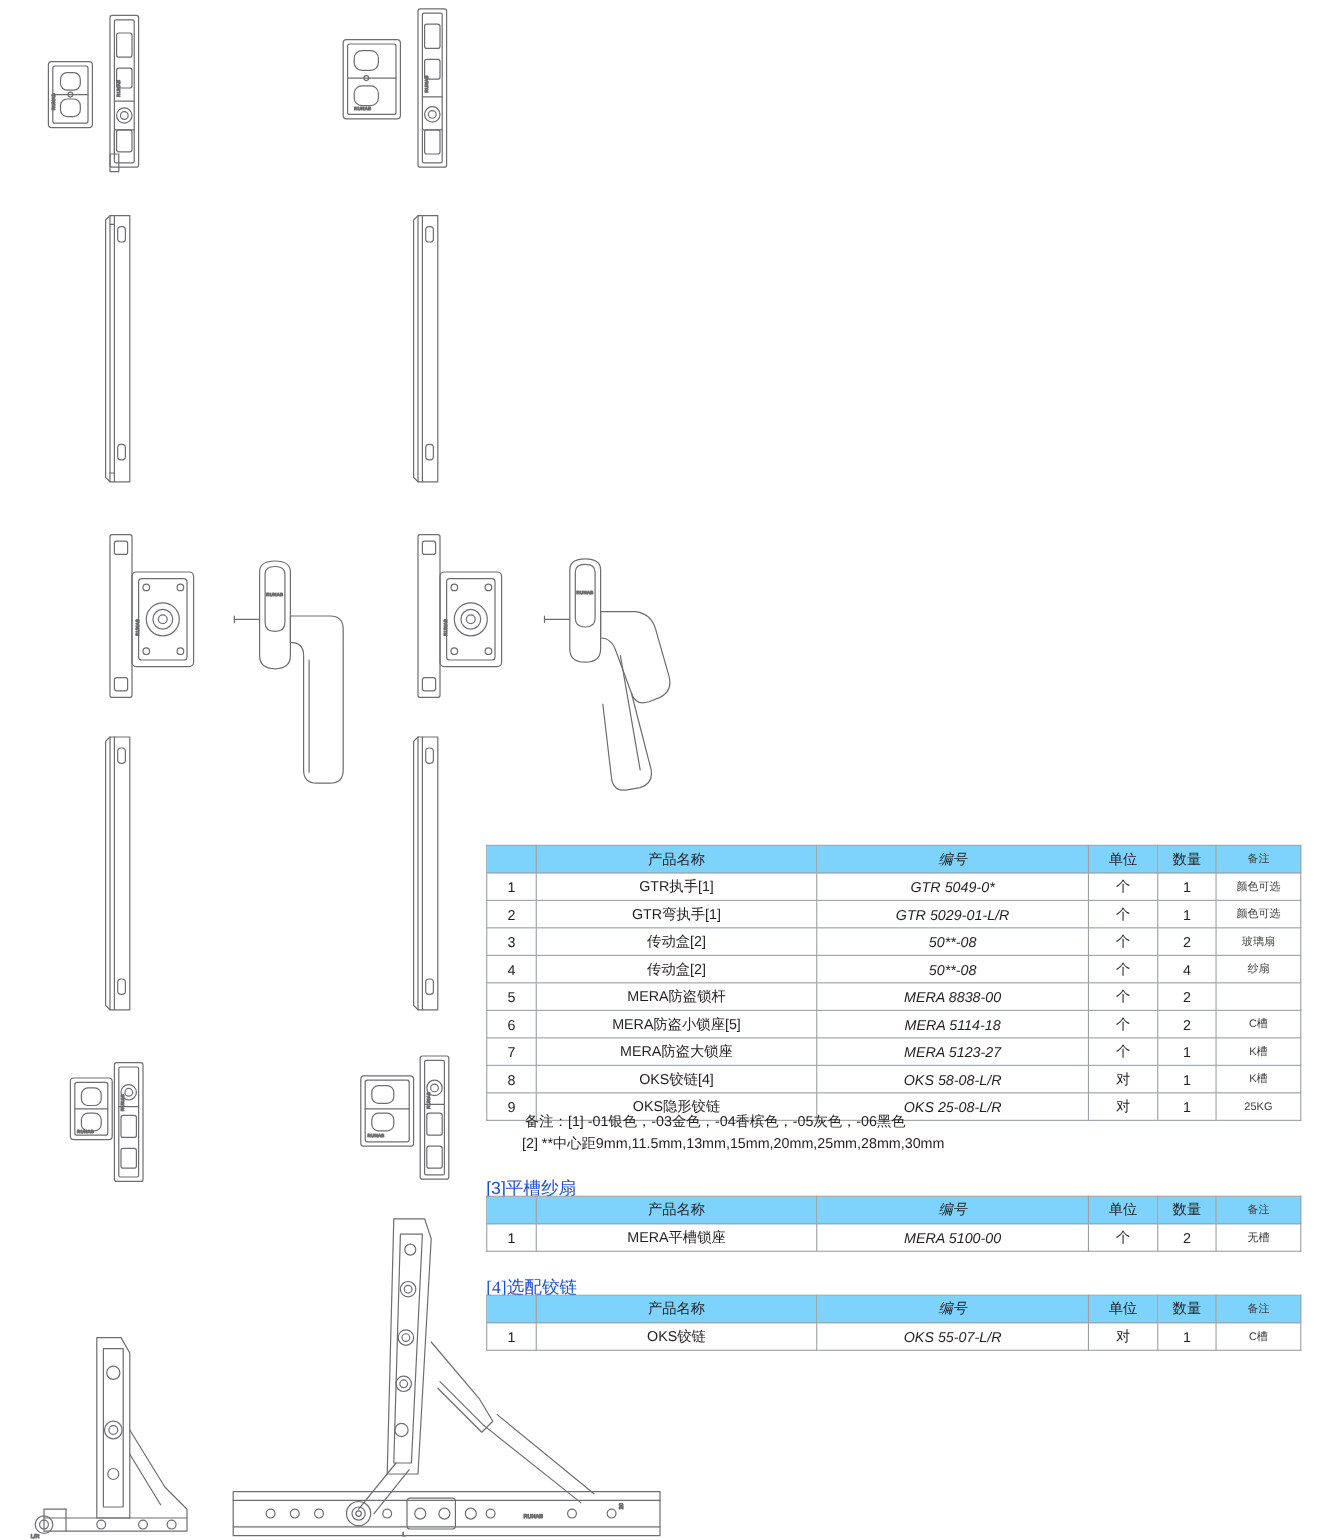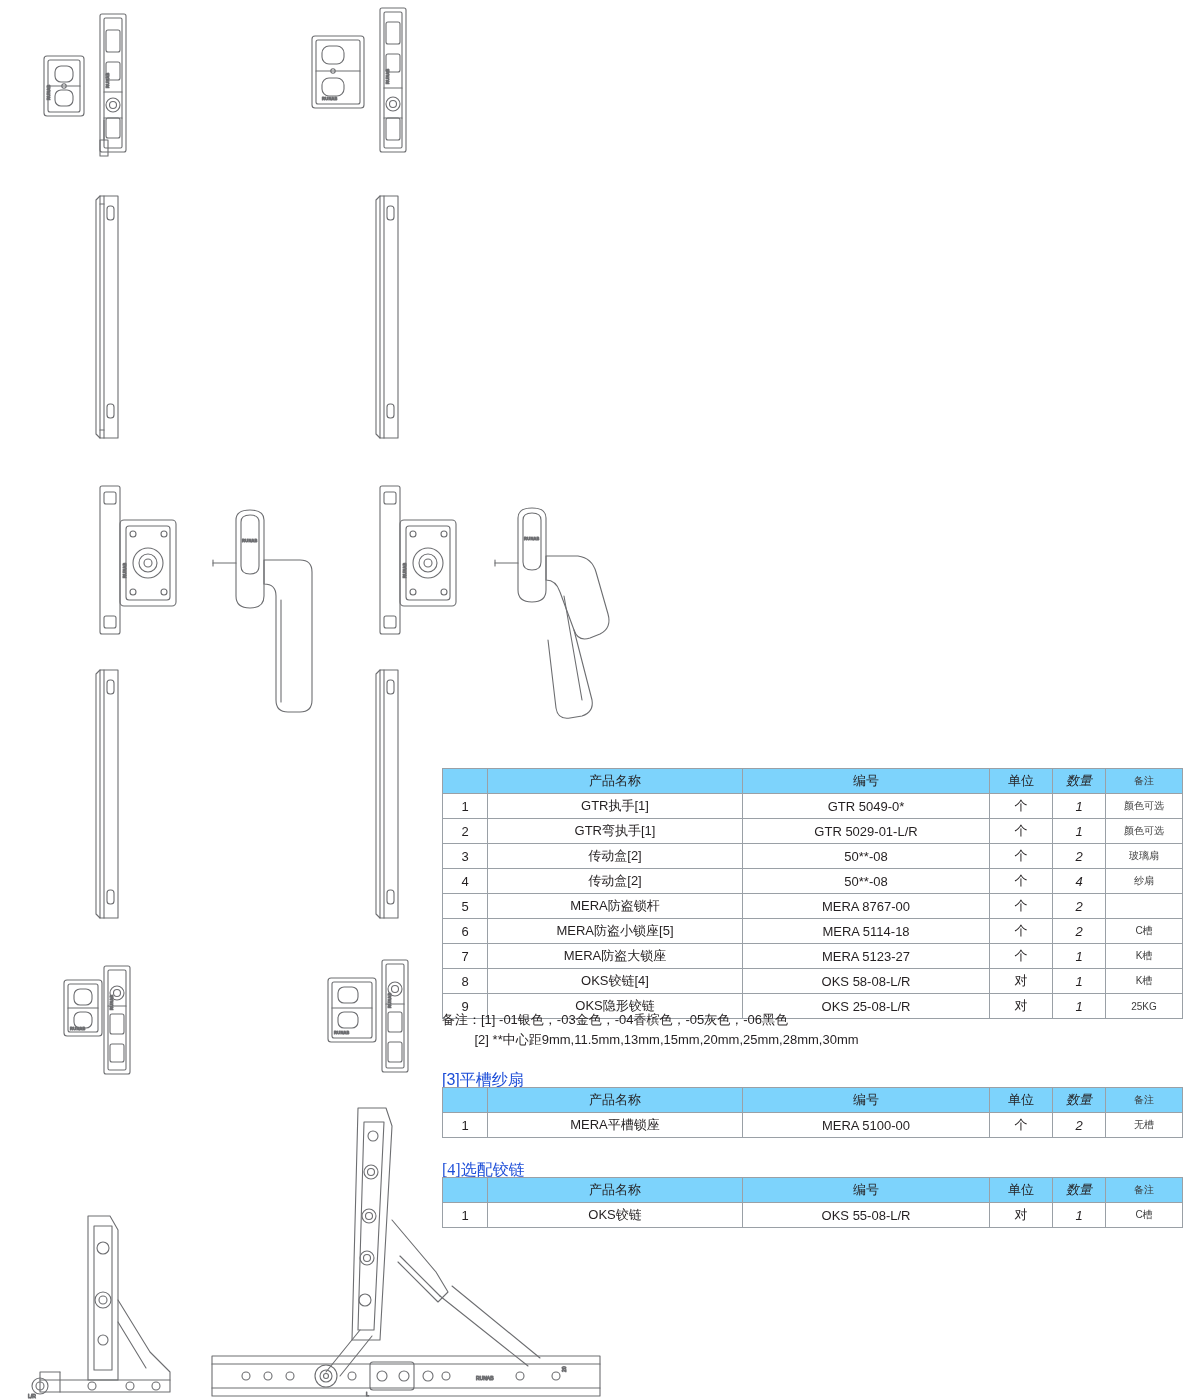--- a/index.html
+++ b/index.html
@@ -39,23 +39,23 @@
     text-align: center;
     font-weight: normal;
     vertical-align: middle;
     white-space: nowrap;
   }
   .tbl thead td {
     background: #7dd3fc;
   }
   .c-idx { width: 44px; }
   .c-name { width: 254px; }
-  .c-code { width: 246px; }
+  .c-code { width: 246px; font-style: italic; }
   .c-unit { width: 62px; }
-  .c-qty  { width: 52px; font-style: italic; }
+  .c-qty  { width: 52px; }
   .c-rem  { width: 76px; font-size: 10px; color: #3c3c3c; }
   .note-block {
     position: absolute;
     font-size: 13px;
     line-height: 20px;
     color: #231f20;
     white-space: pre;
   }
   .sec-title {
     position: absolute;
@@ -351,21 +351,21 @@
           <td class="c-idx">4</td>
           <td class="c-name">传动盒[2]</td>
           <td class="c-code">50**-08</td>
           <td class="c-unit">个</td>
           <td class="c-qty">4</td>
           <td class="c-rem">纱扇</td>
         </tr>
         <tr>
           <td class="c-idx">5</td>
           <td class="c-name">MERA防盗锁杆</td>
-          <td class="c-code">MERA 8767-00</td>
+          <td class="c-code">MERA 8838-00</td>
           <td class="c-unit">个</td>
           <td class="c-qty">2</td>
           <td class="c-rem"></td>
         </tr>
         <tr>
           <td class="c-idx">6</td>
           <td class="c-name">MERA防盗小锁座[5]</td>
           <td class="c-code">MERA 5114-18</td>
           <td class="c-unit">个</td>
           <td class="c-qty">2</td>
@@ -391,21 +391,21 @@
           <td class="c-idx">9</td>
           <td class="c-name">OKS隐形铰链</td>
           <td class="c-code">OKS 25-08-L/R</td>
           <td class="c-unit">对</td>
           <td class="c-qty">1</td>
           <td class="c-rem">25KG</td>
         </tr>
       </tbody>
 </table>
 
-<div class="note-block" style="left:442px; top:1010px;">备注：[1] -01银色，-03金色，-04香槟色，-05灰色，-06黑色
+<div class="note-block" style="left:442px; top:1010px;text-align:center;">备注：[1] -01银色，-03金色，-04香槟色，-05灰色，-06黑色
          [2] **中心距9mm,11.5mm,13mm,15mm,20mm,25mm,28mm,30mm</div>
 
 <div class="sec-title" style="left:442px; top:1070px;">[3]平槽纱扇</div>
 <table class="tbl" id="s3-table" style="left:442px; top:1087px;">
   <thead>
     <tr>
       <td class="c-idx"></td>
       <td class="c-name">产品名称</td>
       <td class="c-code">编号</td>
       <td class="c-unit">单位</td>
@@ -434,21 +434,21 @@
       <td class="c-code">编号</td>
       <td class="c-unit">单位</td>
       <td class="c-qty">数量</td>
       <td class="c-rem">备注</td>
     </tr>
   </thead>
   <tbody>
         <tr>
           <td class="c-idx">1</td>
           <td class="c-name">OKS铰链</td>
-          <td class="c-code">OKS 55-08-L/R</td>
+          <td class="c-code">OKS 55-07-L/R</td>
           <td class="c-unit">对</td>
           <td class="c-qty">1</td>
           <td class="c-rem">C槽</td>
         </tr>
       </tbody>
 </table>
 
 </div>
 
 </body></html>

